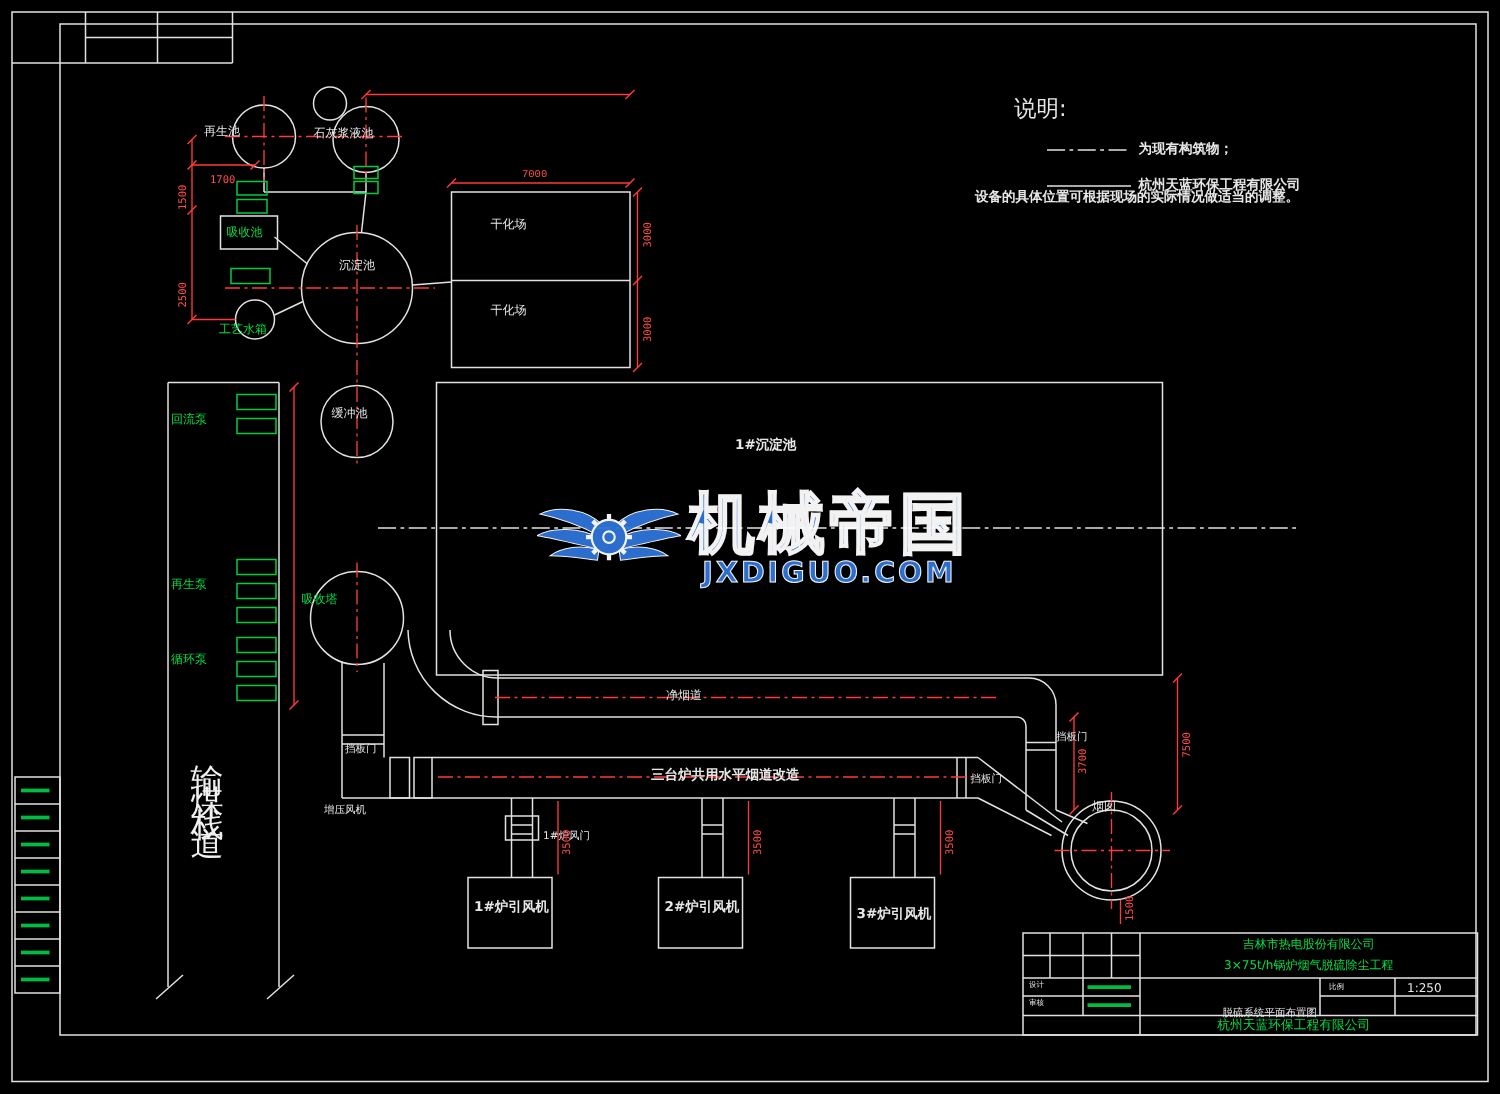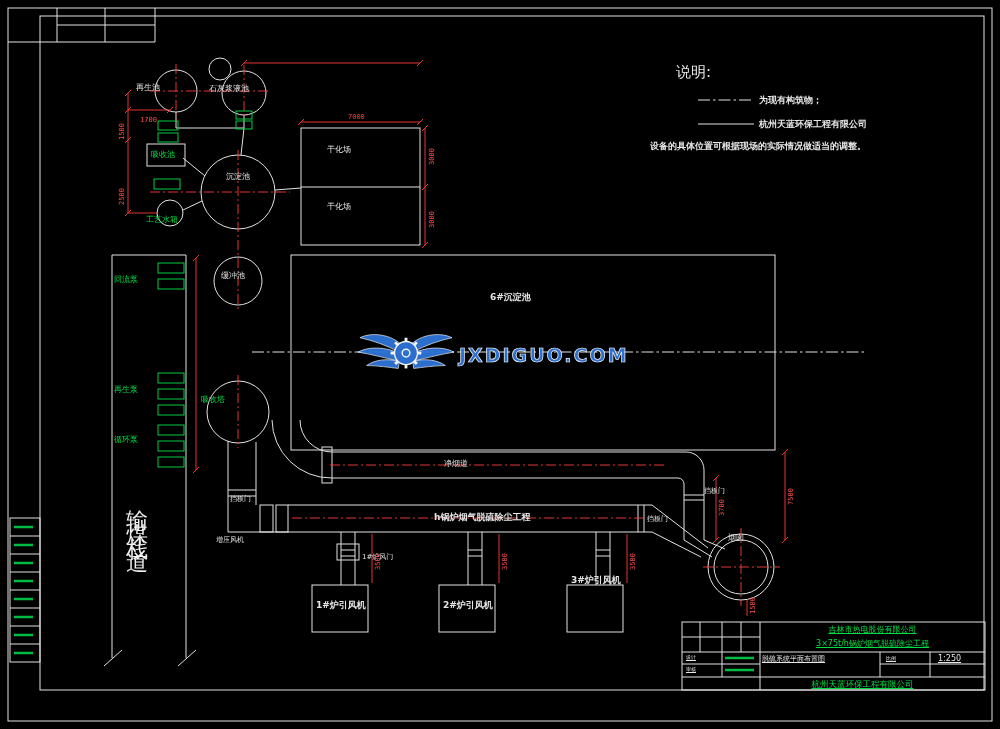--- a/index.html
+++ b/index.html
@@ -9,21 +9,21 @@
   .lbl{position:absolute;color:#e6e6e6;font-size:8px;line-height:1;white-space:nowrap;}
   .lbl.g{color:#00dd44;}
   .lbl.s7{font-size:7px;}
   .lbl.s9{font-size:9px;font-weight:bold;}
   .lbl.s10{font-size:15px;}
   .dim{position:absolute;color:#ff4d4d;font-size:7px;line-height:1;white-space:nowrap;
        font-family:"DejaVu Sans Mono",monospace;}
   .dim.v{transform:rotate(-90deg);transform-origin:0 0;}
   #trestle-text{position:absolute;left:126px;top:492px;writing-mode:vertical-rl;text-orientation:upright;
        color:#f0f0f0;font-size:22px;letter-spacing:14px;line-height:1;}
-  .tb{position:absolute;font-size:8px;line-height:1;white-space:nowrap;color:#e6e6e6;text-decoration:underline;}
+  .tb{position:absolute;font-size:8px;line-height:1;white-space:nowrap;color:#e6e6e6;}
   .tb.green{color:#00dd44;text-align:center;}
   .tb.tiny{font-size:5px;}
   #watermark{position:absolute;left:358px;top:328px;display:flex;align-items:center;gap:5px;opacity:.95;}
   .wm-col{display:flex;flex-direction:column;align-items:center;}
   .wm-cn{font-size:44px;font-weight:bold;color:#2e74d8;letter-spacing:3px;line-height:1;
         -webkit-text-stroke:1.5px #ffffff;text-shadow:0 0 1px #fff;}
   .wm-sub{font-size:19px;font-weight:bold;color:#2e74d8;letter-spacing:2px;line-height:1.1;
         -webkit-text-stroke:0.7px #ffffff;}
 </style>
 </head>
@@ -231,46 +231,46 @@
 
 <span class="lbl" style="left:136px;top:84px">再生池</span>
 <span class="lbl" style="left:209px;top:85px">石灰浆液池</span>
 <span class="lbl g" style="left:151px;top:151px">吸收池</span>
 <span class="lbl" style="left:226px;top:173px">沉淀池</span>
 <span class="lbl g" style="left:146px;top:216px">工艺水箱</span>
 <span class="lbl" style="left:221px;top:272px">缓冲池</span>
 <span class="lbl g" style="left:201px;top:396px">吸收塔</span>
 <span class="lbl" style="left:327px;top:146px">干化场</span>
 <span class="lbl" style="left:327px;top:203px">干化场</span>
-<span class="lbl s9" style="left:490px;top:293px">6#沉淀池</span>
+<span class="lbl s9" style="left:490px;top:293px">1#沉淀池</span>
 <span class="lbl" style="left:728px;top:534px">烟囱</span>
 <span class="lbl" style="left:444px;top:460px">净烟道</span>
-<span class="lbl s9" style="left:434px;top:513px">h锅炉烟气脱硫除尘工程</span>
+<span class="lbl s9" style="left:434px;top:513px">三台炉共用水平烟道改造</span>
 <span class="lbl s7" style="left:230px;top:496px">挡板门</span>
 <span class="lbl s7" style="left:704px;top:488px">挡板门</span>
 <span class="lbl s7" style="left:647px;top:516px">挡板门</span>
 <span class="lbl s7" style="left:216px;top:537px">增压风机</span>
 <span class="lbl s7" style="left:362px;top:554px">1#炉风门</span>
 <span class="lbl s9" style="left:316px;top:601px">1#炉引风机</span>
 <span class="lbl s9" style="left:443px;top:601px">2#炉引风机</span>
-<span class="lbl s9" style="left:571px;top:576px">3#炉引风机</span>
+<span class="lbl s9" style="left:571px;top:606px">3#炉引风机</span>
 <span class="lbl g" style="left:114px;top:276px">回流泵</span>
 <span class="lbl g" style="left:114px;top:386px">再生泵</span>
 <span class="lbl g" style="left:114px;top:436px">循环泵</span>
 
 <div id="trestle-text">输煤栈道</div>
 
 <span class="lbl s10" style="left:676px;top:65px">说明:</span>
 <span class="lbl s9" style="left:759px;top:96px">为现有构筑物；</span>
 <span class="lbl s9" style="left:759px;top:120px">杭州天蓝环保工程有限公司</span>
-<span class="lbl s9" style="left:650px;top:142px">设备的具体位置可根据现场的实际情况做适当的调整。</span>
+<span class="lbl s9" style="left:650px;top:128px">设备的具体位置可根据现场的实际情况做适当的调整。</span>
 
 <span class="tb green" style="left:762px;top:626px;width:221px">吉林市热电股份有限公司</span>
 <span class="tb green" style="left:762px;top:640px;width:221px">3×75t/h锅炉烟气脱硫除尘工程</span>
-<span class="tb" style="left:762px;top:656px;width:128px;text-align:left;font-size:7px">脱硫系统平面布置图</span>
+<span class="tb" style="left:762px;top:672px;width:116px;text-align:right;font-size:7px">脱硫系统平面布置图</span>
 <span class="tb tiny" style="left:886px;top:656px">比例</span>
 <span class="tb" style="left:938px;top:655px">1:250</span>
 <span class="tb tiny" style="left:686px;top:655px">设计</span>
 <span class="tb tiny" style="left:686px;top:667px">审核</span>
 <span class="tb green" style="left:762px;top:680px;width:201px;font-size:8.5px">杭州天蓝环保工程有限公司</span>
 
 <div id="dim-layer">
       <span class="dim" style="left: 348px; top: 114px; font-family: Liberation Mono, monospace;">7000</span>
       <span class="dim" style="left: 140px; top: 103px; margin-top: 14px;">1700</span>
       <span class="dim v" style="left: 119px; top: 140px;">1500</span>
@@ -302,17 +302,18 @@
       <line x1="50" y1="14" x2="50" y2="10"></line>
           <line x1="41.5" y1="17.5" x2="38.7" y2="14.7"></line>
       <line x1="38" y1="26" x2="34" y2="26"></line>
           <line x1="41.5" y1="34.5" x2="38.7" y2="37.3"></line>
       <line x1="50" y1="38" x2="50" y2="42"></line>
           <line x1="58.5" y1="34.5" x2="61.3" y2="37.3"></line>
     </g>
     <circle cx="50" cy="26" r="4" fill="none" stroke="#ffffff" stroke-width="1.5"></circle>
   </svg>
   <div class="wm-col">
+    <div class="wm-cn">机械帝国</div>
     <div class="wm-sub">JXDIGUO.COM</div>
   </div>
 </div>
 
 </div>
 
 </body></html>

